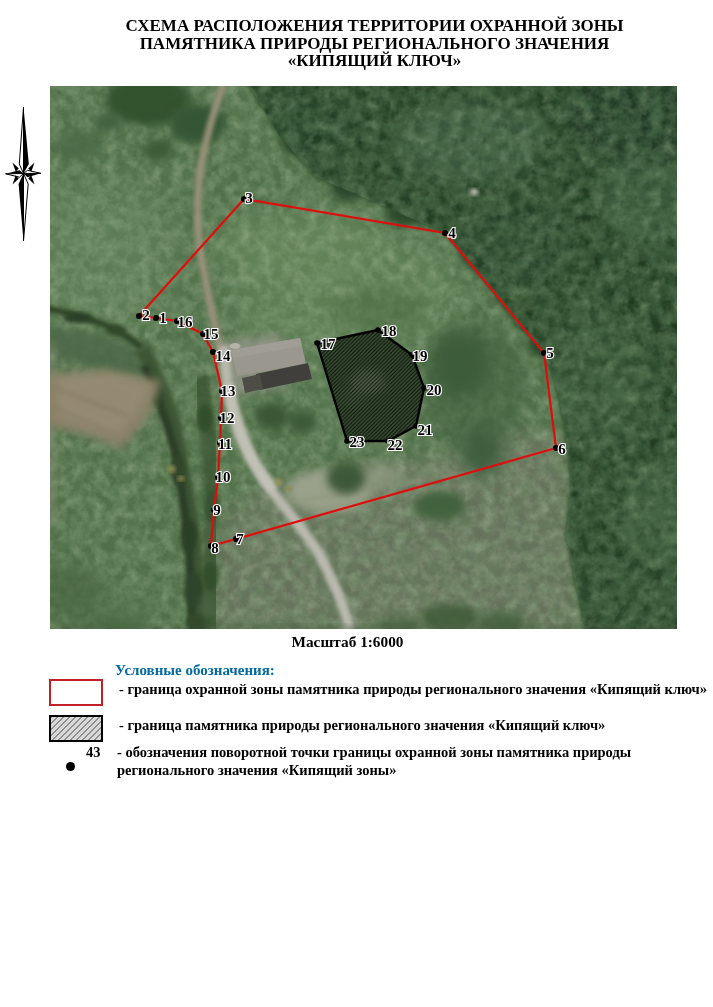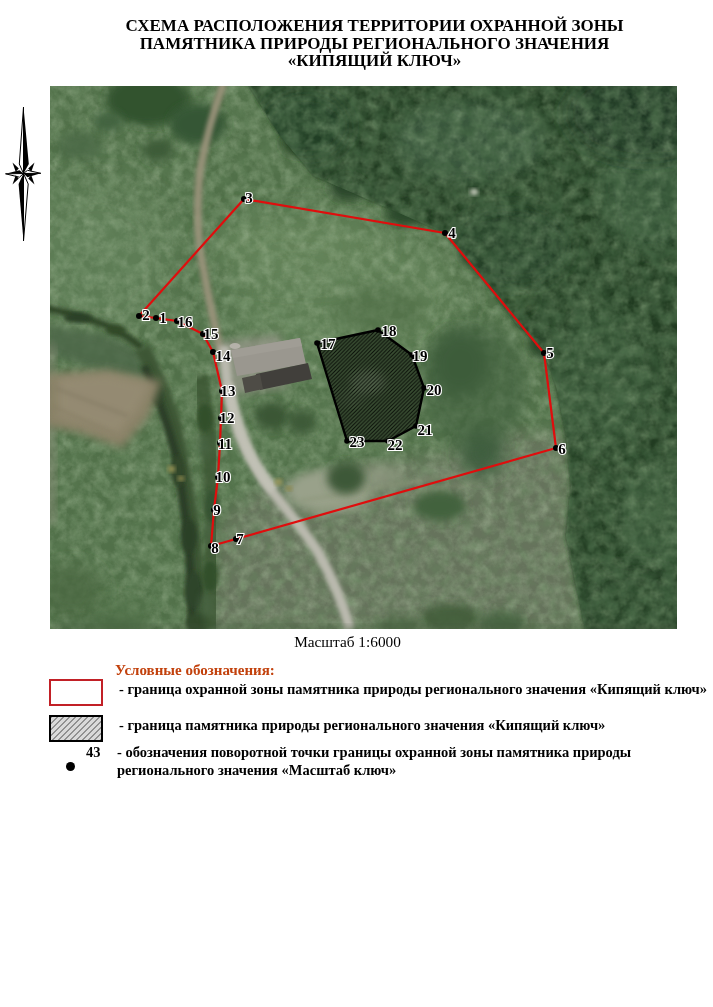--- a/index.html
+++ b/index.html
@@ -1,21 +1,21 @@
 <!DOCTYPE html>
 <html><head>
 <meta charset="utf-8">
 <style>
   html,body{margin:0;padding:0;}
   body{width:713px;height:1007px;background:#ffffff;position:relative;overflow:hidden;
        font-family:"Liberation Serif", serif;}
   .abs{position:absolute;}
   .ttl{left:18px;top:17px;width:713px;text-align:center;font-weight:bold;font-size:17px;line-height:17.5px;color:#000;}
-  .cap{left:0;top:633px;width:695px;text-align:center;font-weight:normal;font-size:15.3px;color:#000;}
-  .leghdr{left:115px;top:662px;font-weight:bold;font-size:15px;color:#c2410c;}
+  .cap{left:0;top:633px;width:695px;text-align:center;font-weight:bold;font-size:15.3px;color:#000;}
+  .leghdr{left:115px;top:662px;font-weight:bold;font-size:15px;color:#0369a1;}
   .legtxt{font-weight:bold;font-size:14.5px;line-height:18px;color:#000;}
   .sw{left:49px;width:50px;height:23px;}
   .swred{top:679px;border:2.5px solid #c22026;background:#fff;}
   .swhatch{top:715px;border:2.5px solid #000;
     background:repeating-linear-gradient(135deg,#909090 0 1.3px,#d9d9d9 1.3px 4.2px);}
   .dot43{left:66px;top:762px;width:9px;height:9px;border-radius:50%;background:#000;}
 </style>
 </head>
 <body>
 
@@ -274,13 +274,13 @@
 <div class="abs legtxt" style="left:119px;top:680px;width:600px;white-space:nowrap;">- граница охранной зоны памятника природы регионального значения «Кипящий ключ»</div>
 
 <div class="abs sw swhatch"></div>
 
 <div class="abs legtxt" style="left:119px;top:716px;width:600px;white-space:nowrap;">- граница памятника природы регионального значения «Кипящий ключ»</div>
 
 <div class="abs legtxt" style="left:86px;top:743px;font-size:14.5px;">43</div>
 
 <div class="abs dot43"></div>
 
-<div class="abs legtxt" style="left:117px;top:742.5px;width:525px;">- обозначения поворотной точки границы охранной зоны памятника природы регионального значения «Масштаб ключ»</div>
+<div class="abs legtxt" style="left:117px;top:742.5px;width:525px;">- обозначения поворотной точки границы охранной зоны памятника природы регионального значения «Кипящий зоны»</div>
 
 </body></html>

